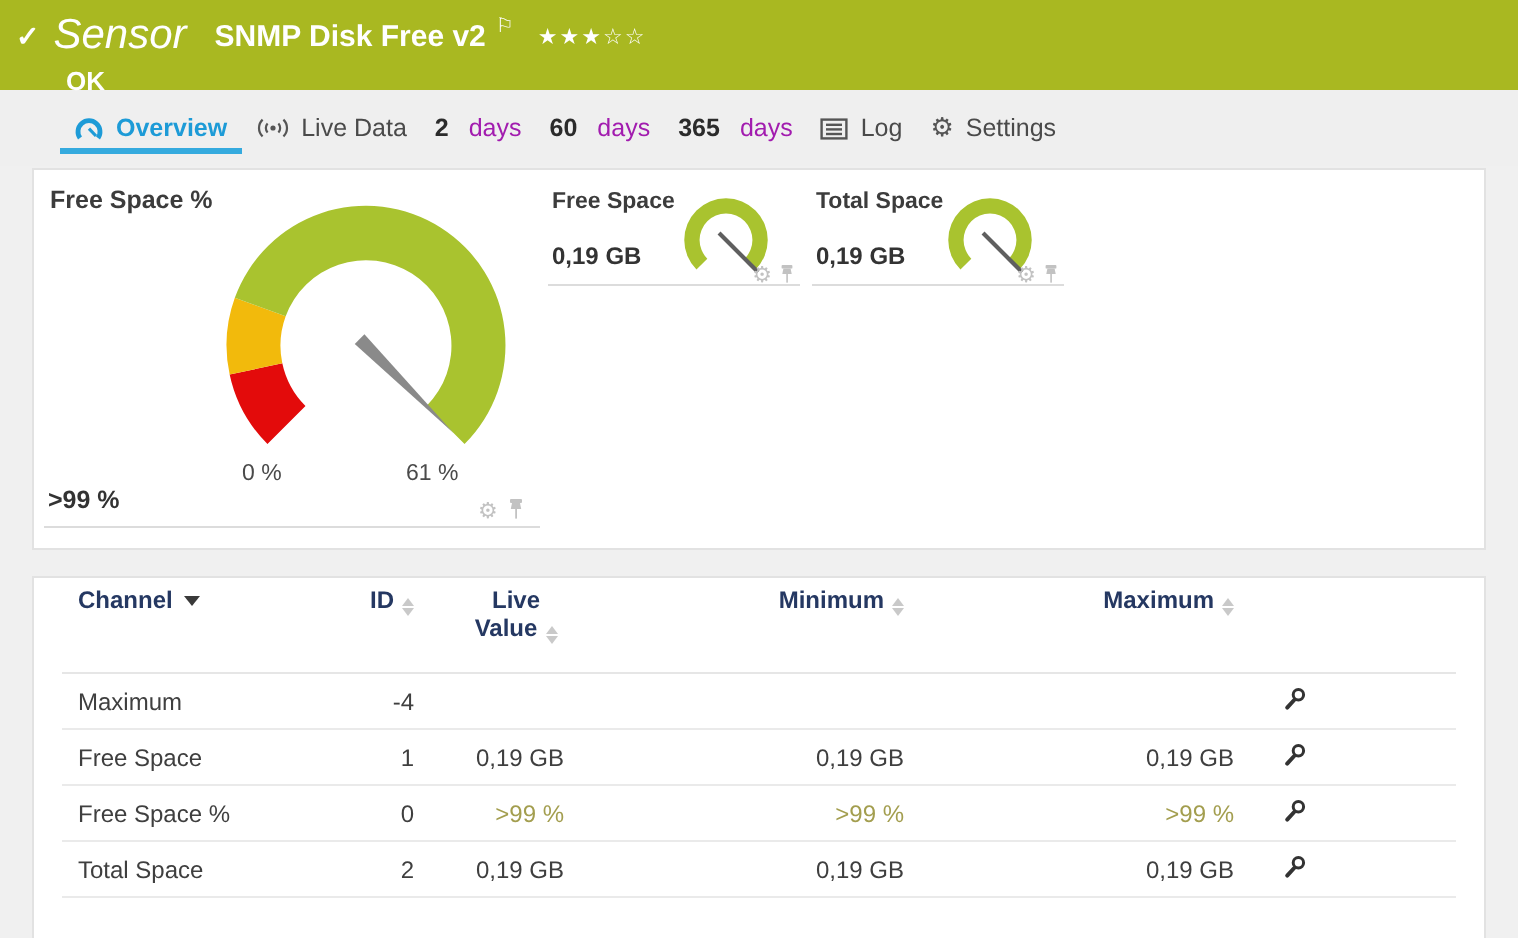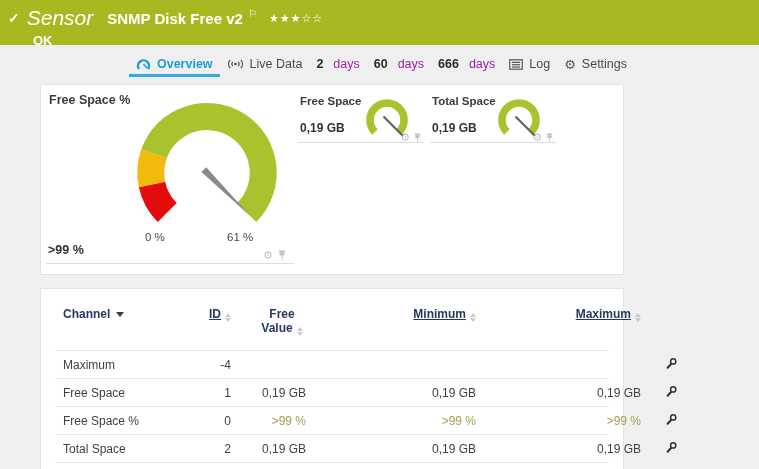--- a/index.html
+++ b/index.html
@@ -13,30 +13,30 @@
   
   .topbar { height:45px; background:#a9b821; color:#fff; padding:6px 0 0 8px; }
   .topbar-row1 { display:flex; align-items:center; }
   .check { font-size:14px; font-weight:bold; margin-right:7px; }
   .sensor-type { font-style:italic; font-size:21px; }
   .sensor-title { font-weight:bold; font-size:15px; margin-left:14px; }
   .flag { font-size:10px; margin-left:5px; vertical-align:super; position:relative; top:-5px; font-family:"DejaVu Sans",sans-serif;}
   .stars { margin-left:12px; font-size:11px; letter-spacing:1px; font-family:"DejaVu Sans",sans-serif; }
   .status-ok { margin-left:25px; margin-top:3px; font-size:13px; font-weight:bold; }
   
-  .tabstrip { height:38px; background:#efefef; display:flex; justify-content:center; padding:0 26px 0 30px; }
+  .tabstrip { height:38px; background:#efefef; display:flex; justify-content:flex-start; padding:0 26px 0 30px; }
   .tab { position:relative; display:flex; align-items:center; gap:6px; font-size:12.5px; color:#4a4a4a; padding:0 7px; cursor:pointer; white-space:nowrap; }
   .tab.active { color:#1d9bd7; font-weight:bold; }
   .tab.active::after { content:""; position:absolute; left:0; right:0; bottom:6px; height:3px; background:#35aade; }
   .tab .num { font-weight:bold; color:#2b2b2b; }
   .tab .unit { color:#a21caf; margin-left:4px; }
   .ticon { display:inline-flex; align-items:center; }
   .gear-glyph { font-family:"DejaVu Sans",sans-serif; font-size:13px; color:#555; }
   
-  .panel { position:absolute; left:40px; width:584px; background:#fff; border:1px solid #e2e2e2; }
+  .panel { position:absolute; left:16px; width:727px; background:#fff; border:1px solid #e2e2e2; }
   .overview-panel { top:84px; height:191px; }
   .table-panel { top:288px; height:181px; border-bottom:none; }
   
   .gauge-main { position:absolute; left:0; top:0; width:256px; height:184px; }
   .gm-title { position:absolute; left:8px; top:8px; font-size:12.5px; font-weight:600; color:#3c3c3c; }
   .big-gauge-svg { position:absolute; left:76px; top:0; width:180px; height:180px; pointer-events:none; }
   .gm-scale-min { position:absolute; left:104px; top:146px; font-size:11.5px; color:#4a4a4a; }
   .gm-scale-max { position:absolute; left:186px; top:146px; font-size:11.5px; color:#4a4a4a; }
   .gm-value { position:absolute; left:7px; top:158px; font-size:12.5px; font-weight:bold; color:#333; }
   .gm-icons { position:absolute; left:222px; top:162px; display:flex; gap:4px; align-items:center; }
@@ -44,27 +44,27 @@
   .small-gear { font-family:"DejaVu Sans",sans-serif; font-size:11px; color:#c2c2c2; line-height:10px; cursor:pointer; }
   
   .mini { position:absolute; top:6px; width:126px; height:64px; }
   .mini-free { left:257px; } .mini-total { left:389px; }
   .mini-title { position:absolute; left:2px; top:4px; font-size:11.5px; font-weight:600; color:#3c3c3c; }
   .mini-svg { position:absolute; left:57px; top:1px; width:64px; height:56px; pointer-events:none; }
   .mini-value { position:absolute; left:2px; top:30px; font-size:12px; font-weight:bold; color:#333; }
   .mini-icons { position:absolute; right:2px; top:38px; display:flex; gap:3px; align-items:center; }
   .mini-underline { position:absolute; left:0; top:51px; width:126px; border-top:1px solid #dcdcdc; }
   
-  .tbl { padding-top:18px; }
+  .tbl { padding-top:4px; }
   .thead, .trow { display:grid; grid-template-columns:130px 38px 75px 170px 165px 1fr; margin:0 14px; padding-left:8px; }
   .thead { height:44px; align-items:start; color:#253862; font-size:12px; font-weight:bold; border-bottom:1px solid #e6e6e6; }
   .trow { height:28px; align-items:center; border-bottom:1px solid #eaeaea; font-size:12px; color:#3f3f3f; }
   .right { text-align:right; }
   .th-channel { display:flex; align-items:center; cursor:pointer; }
-  .th-sortable { cursor:pointer;text-decoration:underline; }
+  .th-sortable { cursor:pointer; }
   .th-wrap { display:inline-block; width:48px; text-align:center; }
   .caret { display:inline-block; width:0; height:0; border-left:4px solid transparent; border-right:4px solid transparent; border-top:5px solid #3a3a3a; margin-left:6px; }
   .sort { display:inline-flex; flex-direction:column; gap:1px; margin-left:4px; vertical-align:1px; }
   .sort i { width:0; height:0; border-left:3px solid transparent; border-right:3px solid transparent; }
   .sort .up { border-bottom:4px solid #c9c9c9; }
   .sort .dn { border-top:4px solid #c9c9c9; }
   .limit { color:#a39e4f; }
   .cell-icon { padding-left:24px; }
   .wrench-btn { display:inline-flex; cursor:pointer; }
 </style>
@@ -106,21 +106,21 @@
   </div>
   <div class="tab">
     <span class="num">2</span>
       <span class="unit">days</span>
   </div>
   <div class="tab">
     <span class="num">60</span>
       <span class="unit">days</span>
   </div>
   <div class="tab">
-    <span class="num">666</span>
+    <span class="num">365</span>
       <span class="unit">days</span>
   </div>
   <div class="tab">
     <span class="ticon">
       <svg width="14" height="11" viewBox="0 0 14 11" fill="none" stroke="#555" stroke-width="1.2">
           <rect x="0.8" y="0.8" width="12.4" height="9.4"></rect>
           <line x1="3" y1="3.4" x2="11" y2="3.4"></line>
           <line x1="3" y1="5.7" x2="11" y2="5.7"></line>
           <line x1="3" y1="8" x2="11" y2="8"></line>
         </svg>
@@ -201,21 +201,21 @@
         <span>Channel</span>
         <span class="caret"></span>
       </div>
       <div class="right th-sortable">
         <span>ID</span><span class="sort">
             <i class="up"></i>
             <i class="dn"></i>
           </span>
       </div>
       <div class="right th-sortable">
-        <span class="th-wrap"><span>Free Value</span><span class="sort">
+        <span class="th-wrap"><span>Live Value</span><span class="sort">
               <i class="up"></i>
               <i class="dn"></i>
             </span></span>
       </div>
       <div class="right th-sortable">
         <span>Minimum</span><span class="sort">
             <i class="up"></i>
             <i class="dn"></i>
           </span>
       </div>

